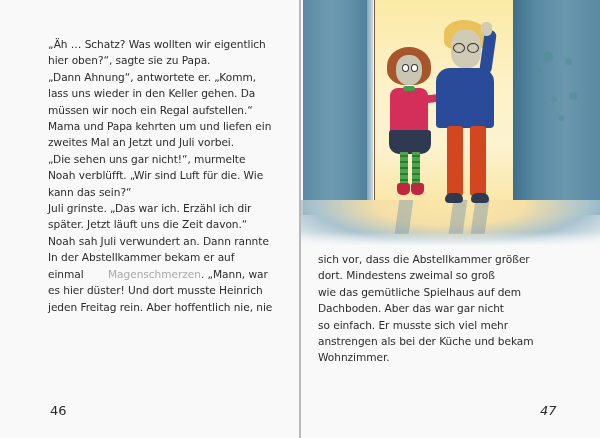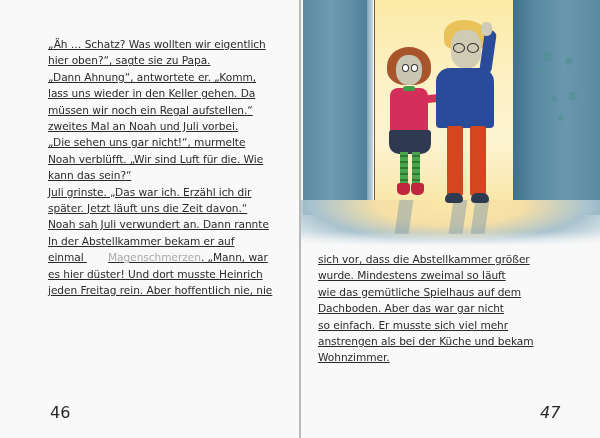--- a/index.html
+++ b/index.html
@@ -15,27 +15,27 @@
     .gutter { width: 2px; height: 438px; background: #b9b9b9; }
     .page-right { width: 299px; overflow: hidden; }
 
     .text-block {
       position: absolute;
       font-size: 10.6px;
       line-height: 16.4px;
       color: #2a2a2a;
       letter-spacing: -0.05px;
     }
-    .text-block .line { display: block; white-space: nowrap; text-decoration: underline; }
+    .text-block .line { display: block; white-space: nowrap; }
     .left-text { left: 48px; top: 36px; }
     .right-text { left: 17px; top: 251px; }
     .hl { color: #a9a9a9; margin-left: 21px; }
 
     .page-number {
-      position: absolute; font-size: 16px; color: #2a2a2a;
+      position: absolute; font-size: 13px; color: #2a2a2a;
     }
     .pn-left { left: 50px; top: 403px; }
     .pn-right { left: 239px; top: 403px; font-style: italic; }
 
     
     .illustration {
       position: absolute; left: 0; top: 0; width: 299px; height: 246px;
       overflow: hidden;
     }
     .wall-left {
@@ -94,21 +94,22 @@
 
 <div class="spread">
 
   <div class="page page-left">
     <div class="text-block left-text">
       <span class="line">„Äh … Schatz? Was wollten wir eigentlich</span>
       <span class="line">hier oben?“, sagte sie zu Papa.</span>
       <span class="line">„Dann Ahnung“, antwortete er. „Komm,</span>
       <span class="line">lass uns wieder in den Keller gehen. Da</span>
       <span class="line">müssen wir noch ein Regal aufstellen.“</span>
-      <span class="line">zweites Mal an Noah und Juli vorbei.</span>
+      <span class="line">Mama und Papa kehrten um und liefen ein</span>
+      <span class="line">zweites Mal an Jetzt und Juli vorbei.</span>
       <span class="line">„Die sehen uns gar nicht!“, murmelte</span>
       <span class="line">Noah verblüfft. „Wir sind Luft für die. Wie</span>
       <span class="line">kann das sein?“</span>
       <span class="line">Juli grinste. „Das war ich. Erzähl ich dir</span>
       <span class="line">später. Jetzt läuft uns die Zeit davon.“</span>
       <span class="line">Noah sah Juli verwundert an. Dann rannte</span>
       <span class="line">In der Abstellkammer bekam er auf</span>
       <span class="line"><span>einmal </span><span class="hl">Magenschmerzen</span><span>. „Mann, war</span></span>
       <span class="line">es hier düster! Und dort musste Heinrich</span>
       <span class="line">jeden Freitag rein. Aber hoffentlich nie, nie</span>
@@ -165,21 +166,21 @@
         <div class="boy-pants" style="left:169px;"></div>
         <div class="boy-shoe" style="left:144px;"></div>
         <div class="boy-shoe" style="left:170px;"></div>
       </div>
 
       <div class="floor-fade"></div>
     </div>
 
     <div class="text-block right-text">
       <span class="line">sich vor, dass die Abstellkammer größer</span>
-      <span class="line">wurde. Mindestens zweimal so läuft</span>
+      <span class="line">dort. Mindestens zweimal so groß</span>
       <span class="line">wie das gemütliche Spielhaus auf dem</span>
       <span class="line">Dachboden. Aber das war gar nicht</span>
       <span class="line">so einfach. Er musste sich viel mehr</span>
       <span class="line">anstrengen als bei der Küche und bekam</span>
       <span class="line">Wohnzimmer.</span>
     </div>
     <div class="page-number pn-right">47</div>
   </div>
 </div>
 

